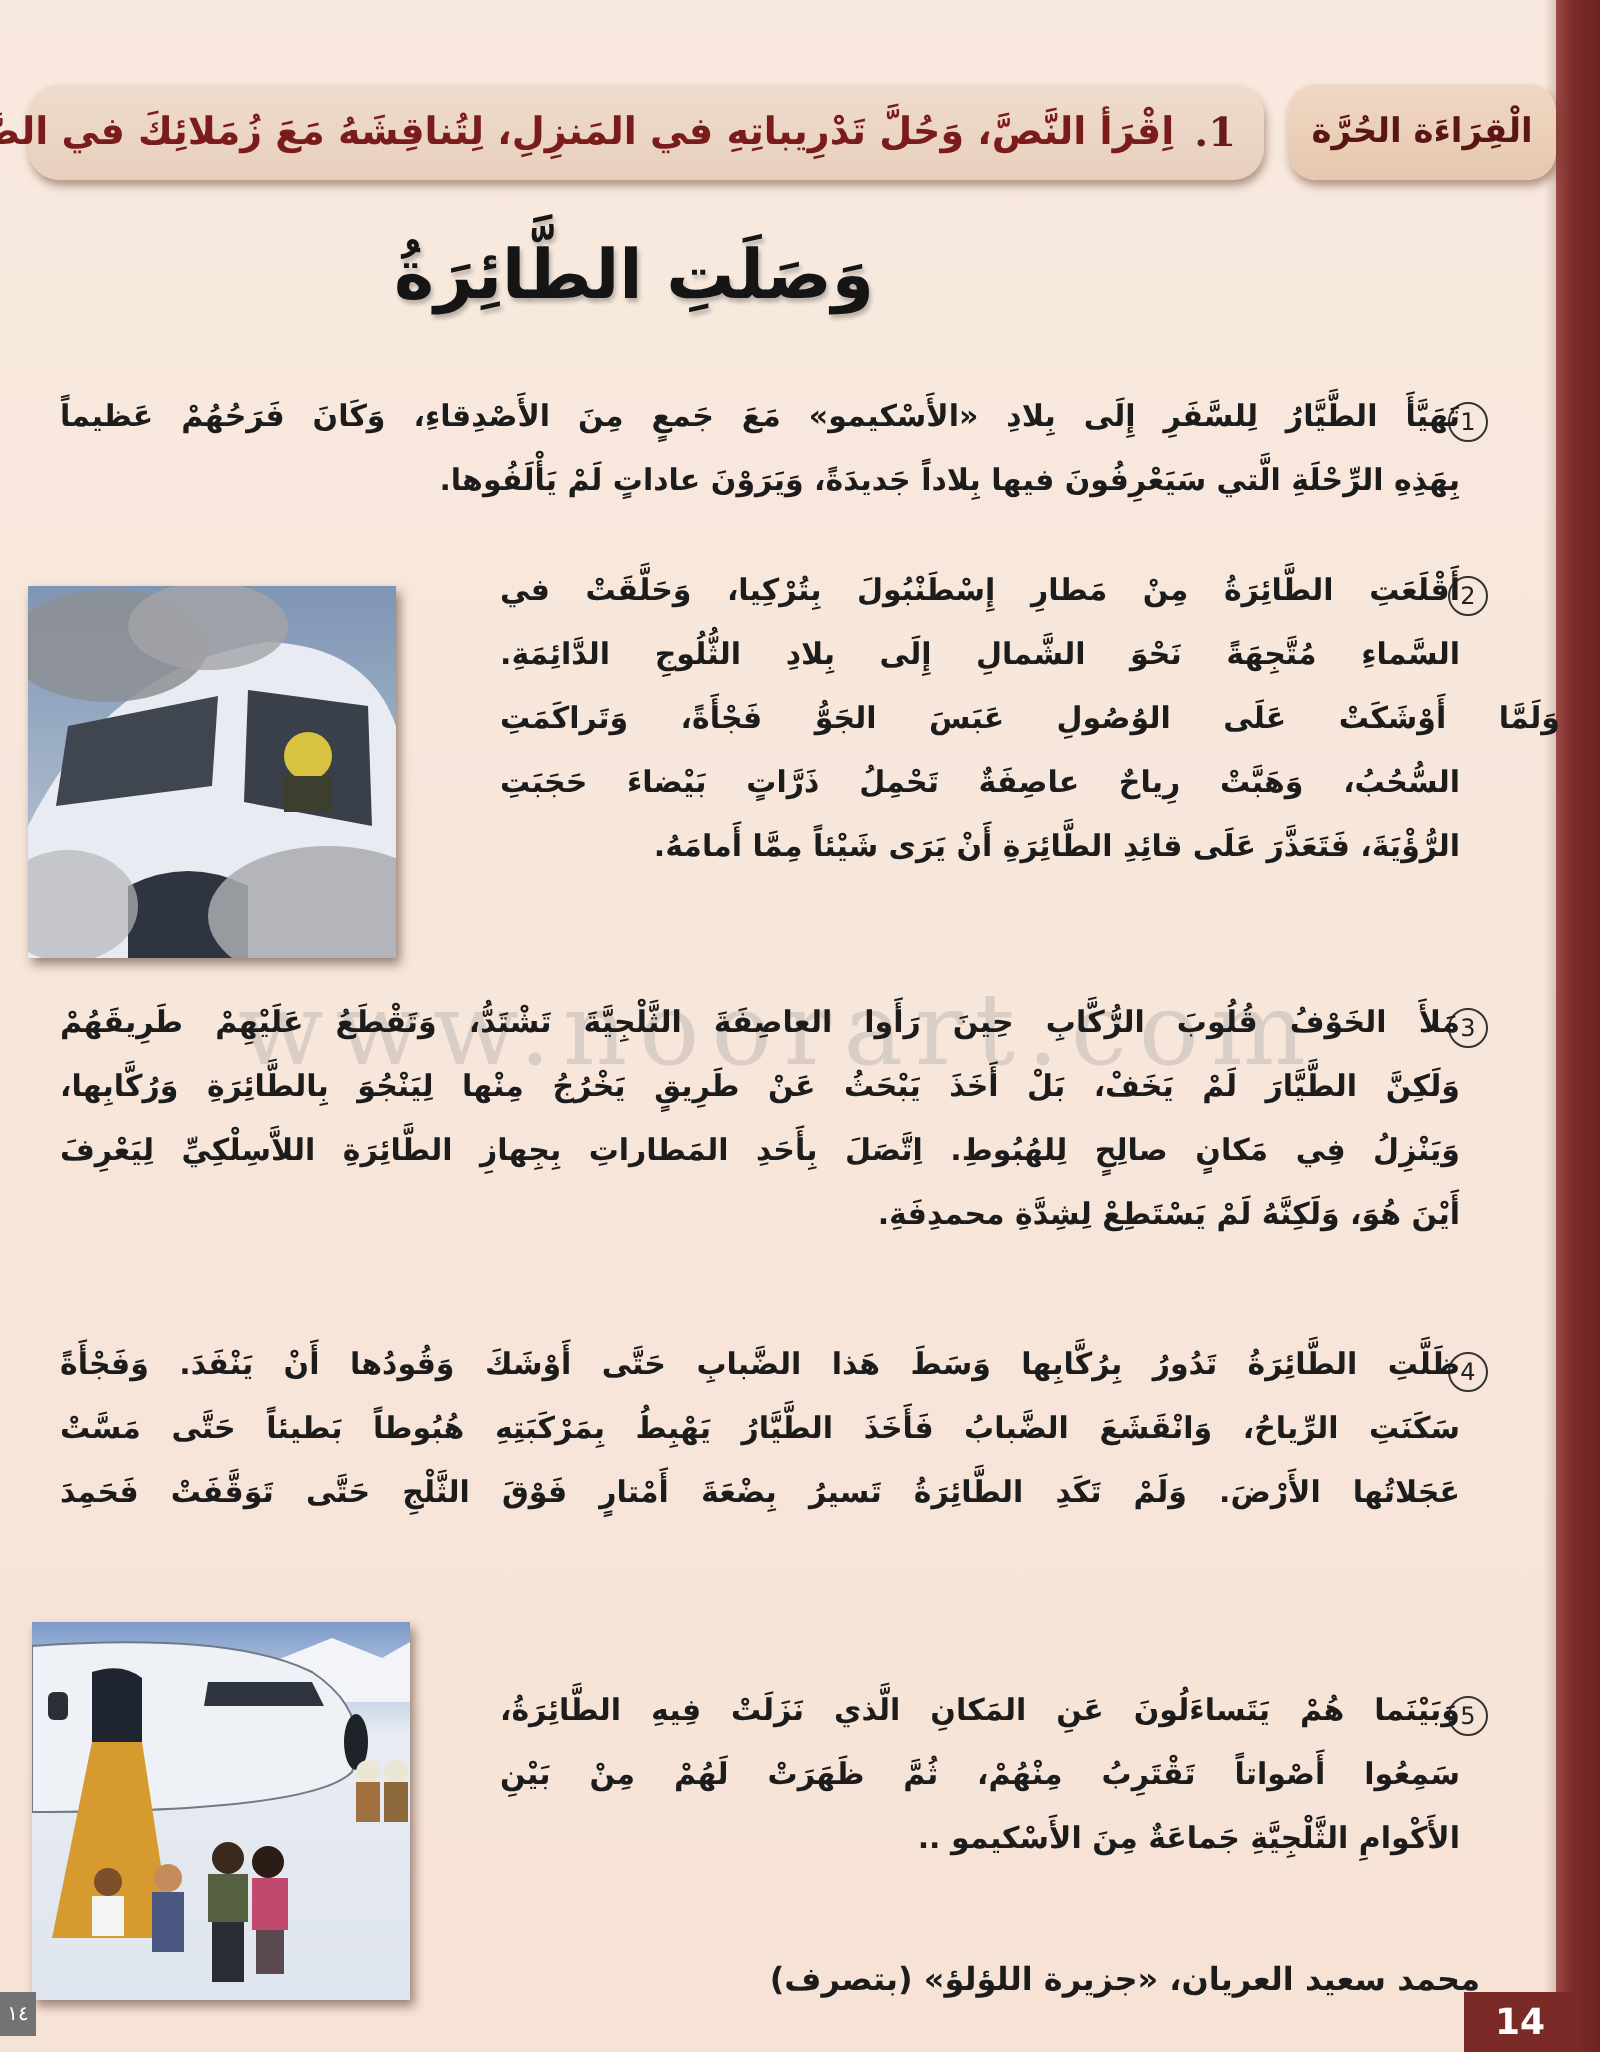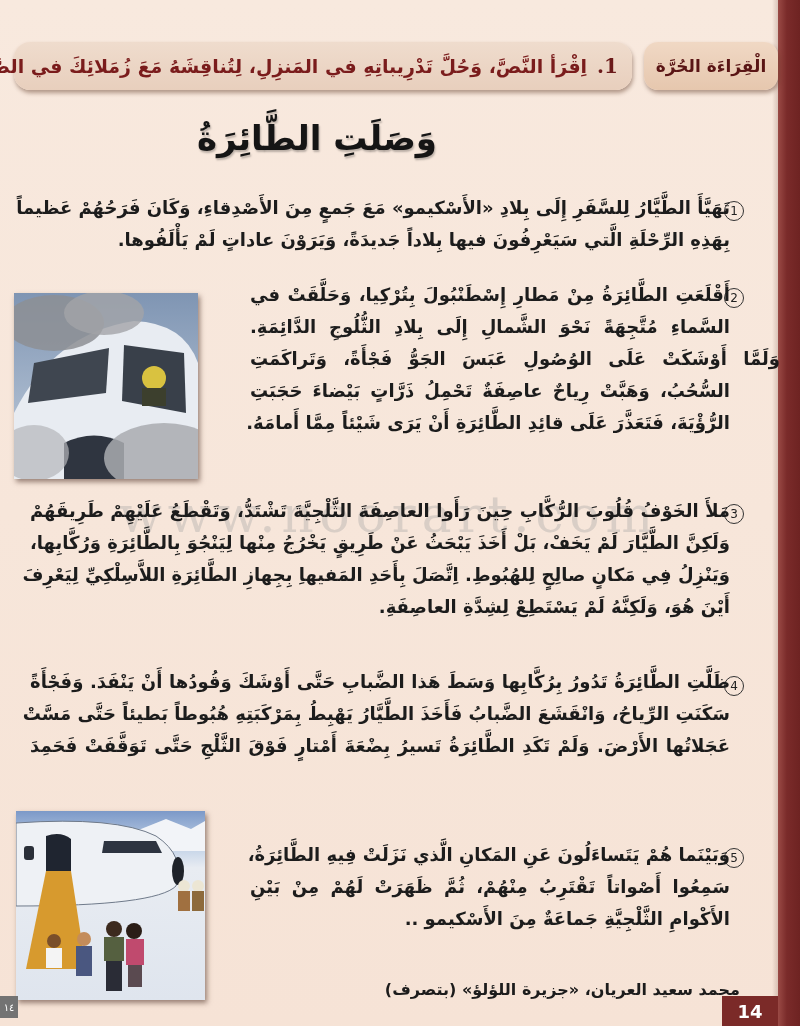--- a/index.html
+++ b/index.html
@@ -57,21 +57,21 @@
     .title {
       position: absolute; top: 118px; left: 0; width: 634px; text-align: center;
       font-family: "DejaVu Sans", sans-serif; font-weight: bold; font-size: 34px;
       color: #151515; direction: rtl;
       text-shadow: 1px 2px 2px rgba(0,0,0,0.25);
     }
     
     .para {
       position: absolute; direction: rtl; text-align: justify;
       font-family: "DejaVu Sans", sans-serif; font-weight: bold;
-      font-size: 18px; line-height: 32px; color: #1c1c1c;
+      font-size: 15px; line-height: 32px; color: #1c1c1c;
     }
     .para .line { display: block; white-space: nowrap; text-align-last: justify; text-align: justify; }
     .para .line.last { text-align-last: right; }
     .pnum {
       position: absolute; width: 20px; height: 20px; border: 1.5px solid #333;
       border-radius: 50%; font-family: "DejaVu Sans", sans-serif; font-size: 12px;
       font-weight: normal; display: flex; align-items: center; justify-content: center;
       color: #222; background: transparent;
     }
     
@@ -86,21 +86,21 @@
       left: 16px; top: 811px; width: 189px; height: 189px;
       background: linear-gradient(180deg, #7c99c8 0%, #bfd0e6 18%, #e8ecf2 30%, #dfe5ee 100%);
     }
     
     .watermark {
       position: absolute; top: 486px; left: 0; width: 778px; text-align: center;
       font-family: "DejaVu Serif", serif; font-size: 50px; color: rgba(160,160,160,0.35);
       letter-spacing: 6px; pointer-events: none;
     }
     .page-num {
-      position: absolute; right: 22px; bottom: 0; width: 56px; height: 30px;
+      position: absolute; right: 12px; bottom: 0; width: 56px; height: 30px;
       background: #7b2a28; color: #fff; font-family: "DejaVu Sans", sans-serif;
       font-weight: bold; font-size: 18px; display: flex; align-items: center; justify-content: center;
     }
     .page-num-left {
       position: absolute; left: 0; bottom: 8px; width: 18px; height: 22px;
       background: #737373; color: #fff; font-family: "DejaVu Sans", sans-serif;
       font-size: 10px; display: flex; align-items: center; justify-content: center;
     }
     .source {
       position: absolute; right: 60px; top: 980px; direction: rtl;
@@ -155,22 +155,22 @@
   <span class="line">السُّحُبُ، وَهَبَّتْ رِياحٌ عاصِفَةٌ تَحْمِلُ ذَرَّاتٍ بَيْضاءَ حَجَبَتِ</span>
   <span class="line last">الرُّؤْيَةَ، فَتَعَذَّرَ عَلَى قائِدِ الطَّائِرَةِ أَنْ يَرَى شَيْئاً مِمَّا أَمامَهُ.</span>
 </div>
 
 <div class="watermark">www.noorart.com</div>
 
 <div class="pnum" style="left:724px; top:504px;">3</div>
 <div class="para" style="right:70px; top:495px; width:700px;">
   <span class="line">مَلأَ الخَوْفُ قُلُوبَ الرُّكَّابِ حِينَ رَأَوا العاصِفَةَ الثَّلْجِيَّةَ تَشْتَدُّ، وَتَقْطَعُ عَلَيْهِمْ طَرِيقَهُمْ</span>
   <span class="line">وَلَكِنَّ الطَّيَّارَ لَمْ يَخَفْ، بَلْ أَخَذَ يَبْحَثُ عَنْ طَرِيقٍ يَخْرُجُ مِنْها لِيَنْجُوَ بِالطَّائِرَةِ وَرُكَّابِها،</span>
-  <span class="line">وَيَنْزِلُ فِي مَكانٍ صالِحٍ لِلهُبُوطِ. اِتَّصَلَ بِأَحَدِ المَفيهاِ بِجِهازِ الطَّائِرَةِ اللاَّسِلْكِيِّ لِيَعْرِفَ</span>
-  <span class="line last">أَيْنَ هُوَ، وَلَكِنَّهُ لَمْ يَسْتَطِعْ لِشِدَّةِ العاصِفَةِ.</span>
+  <span class="line">وَيَنْزِلُ فِي مَكانٍ صالِحٍ لِلهُبُوطِ. اِتَّصَلَ بِأَحَدِ المَطاراتِ بِجِهازِ الطَّائِرَةِ اللاَّسِلْكِيِّ لِيَعْرِفَ</span>
+  <span class="line last">أَيْنَ هُوَ، وَلَكِنَّهُ لَمْ يَسْتَطِعْ لِشِدَّةِ محمدِفَةِ.</span>
 </div>
 
 <div class="pnum" style="left:724px; top:676px;">4</div>
 <div class="para" style="right:70px; top:666px; width:700px;">
   <span class="line">ظَلَّتِ الطَّائِرَةُ تَدُورُ بِرُكَّابِها وَسَطَ هَذا الضَّبابِ حَتَّى أَوْشَكَ وَقُودُها أَنْ يَنْفَدَ. وَفَجْأَةً</span>
   <span class="line">سَكَنَتِ الرِّياحُ، وَانْقَشَعَ الضَّبابُ فَأَخَذَ الطَّيَّارُ يَهْبِطُ بِمَرْكَبَتِهِ هُبُوطاً بَطيئاً حَتَّى مَسَّتْ</span>
   <span class="line">عَجَلاتُها الأَرْضَ. وَلَمْ تَكَدِ الطَّائِرَةُ تَسيرُ بِضْعَةَ أَمْتارٍ فَوْقَ الثَّلْجِ حَتَّى تَوَقَّفَتْ فَحَمِدَ</span>
 </div>
 
 <div class="illus illus-landing">

